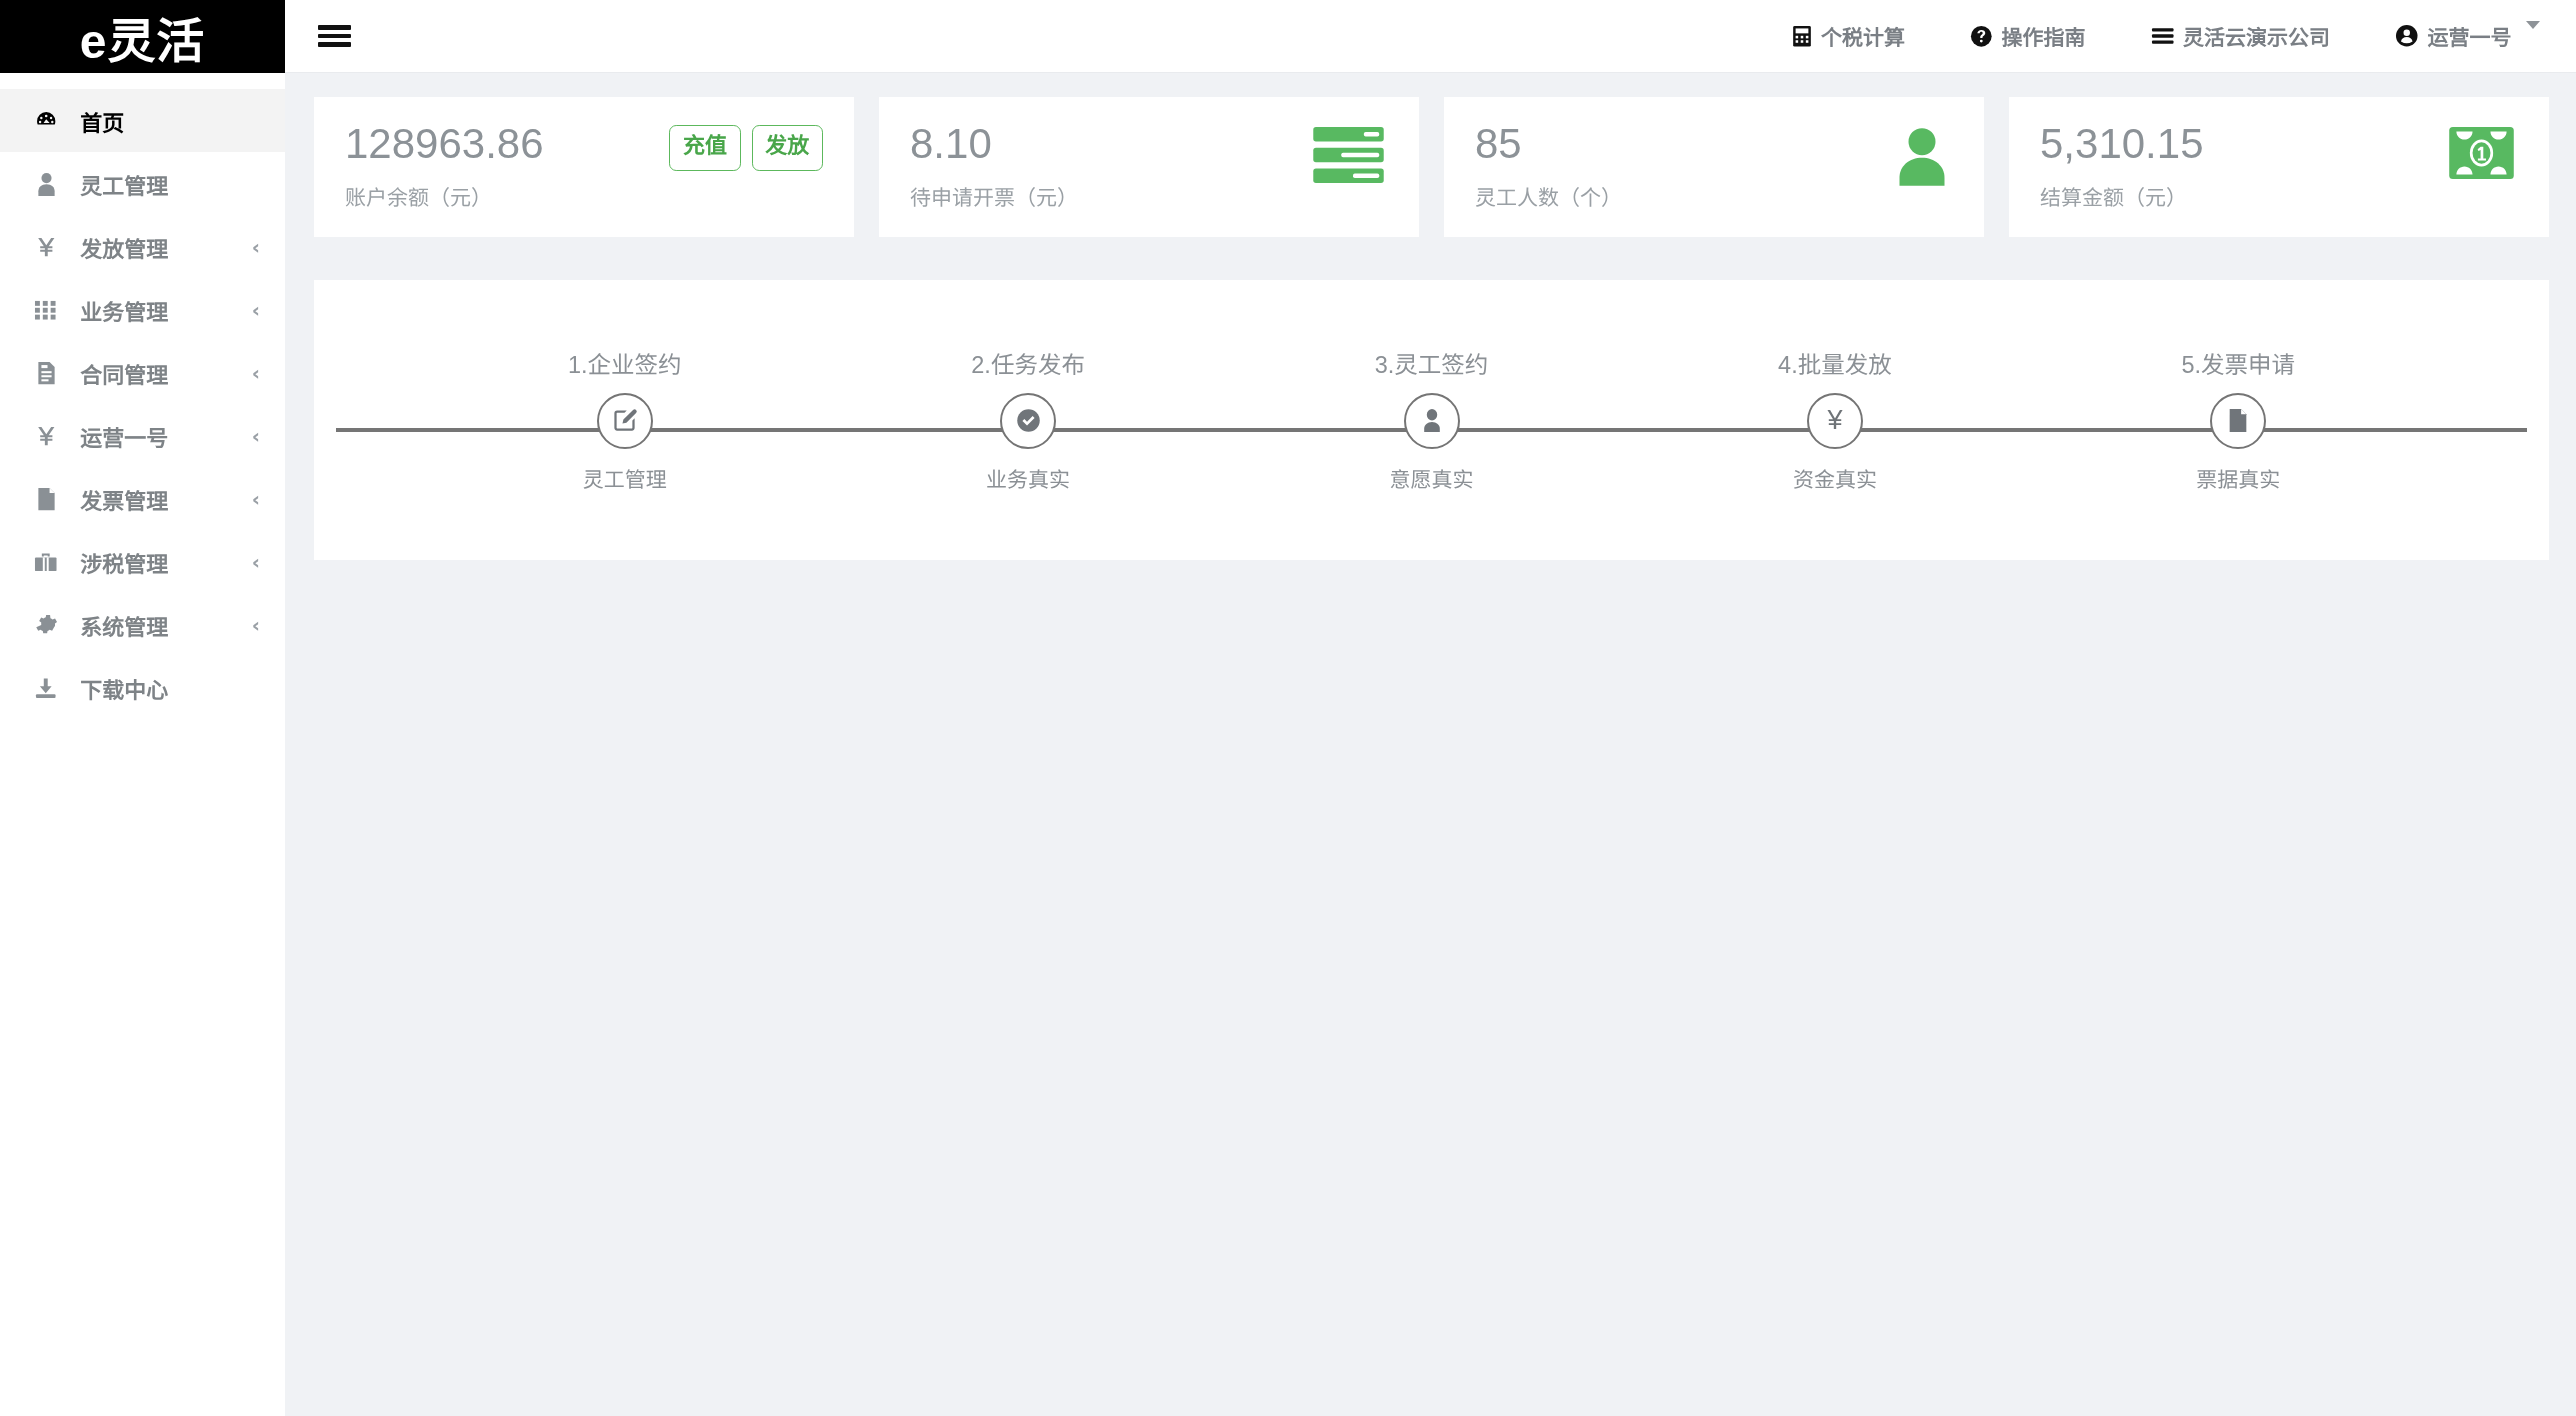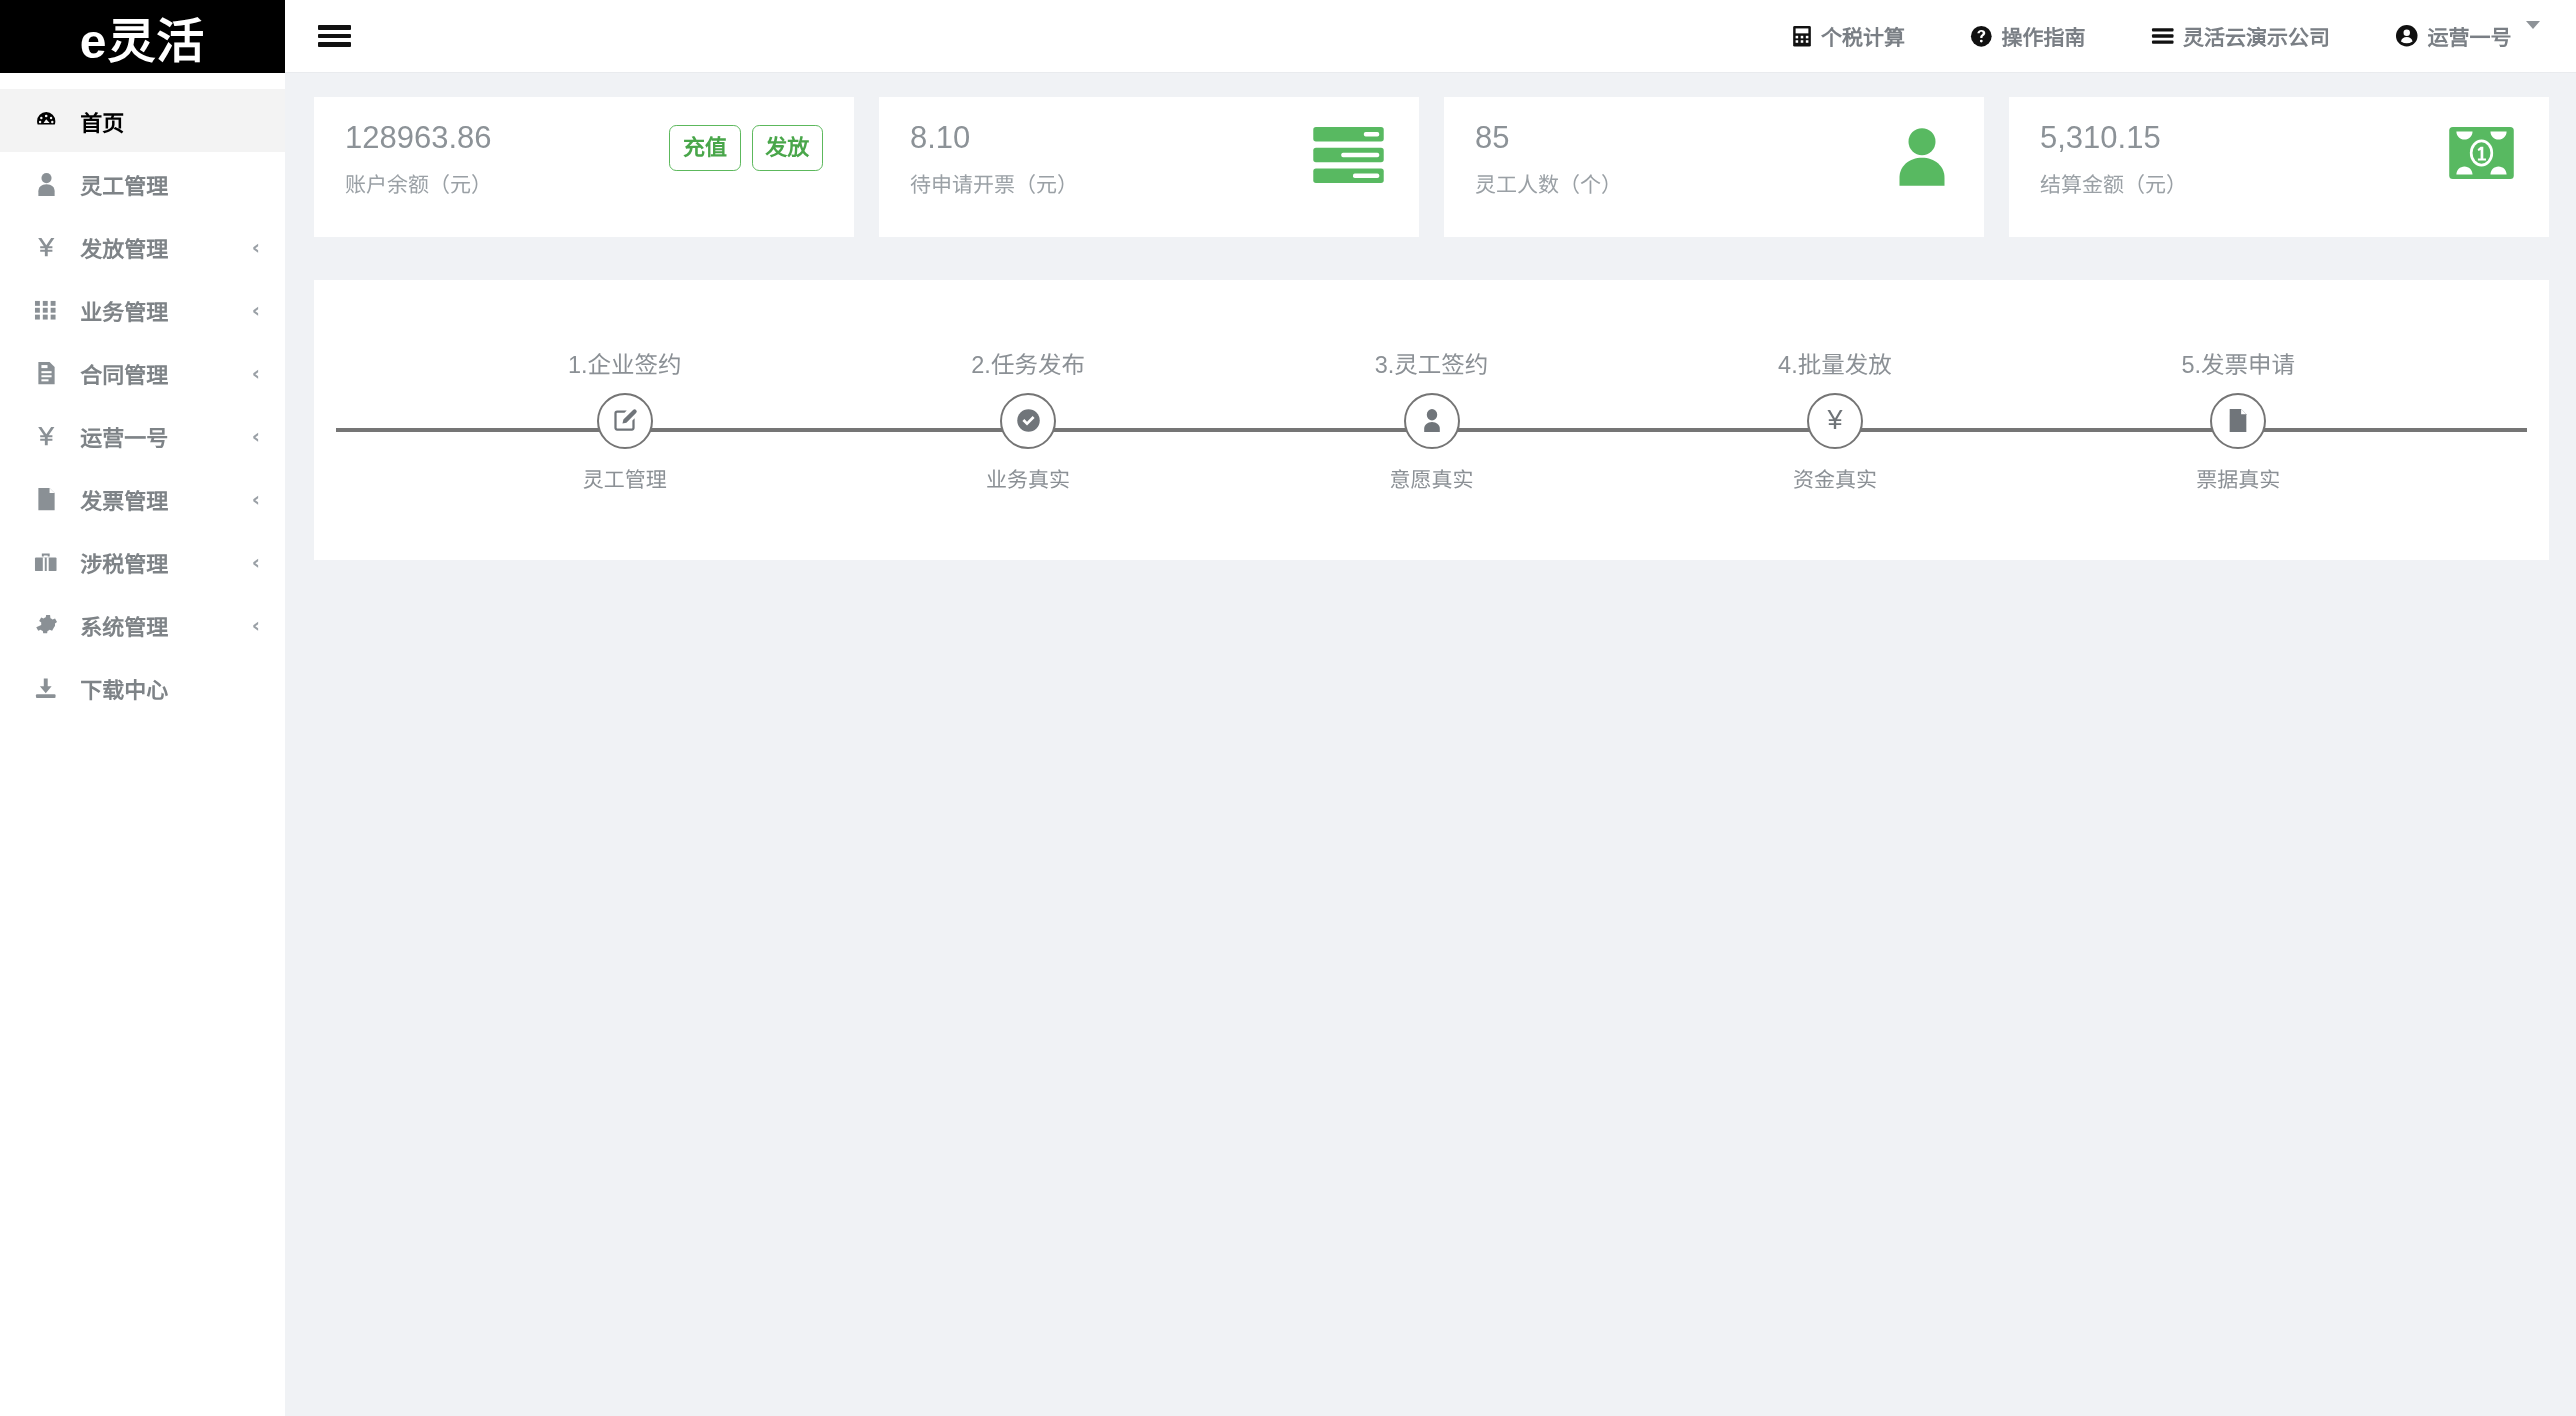--- a/index.html
+++ b/index.html
@@ -131,21 +131,21 @@
     background: #ffffff;
     height: 140px;
     padding: 23.5px 31px 0 31px;
     display: flex;
     align-items: flex-start;
     justify-content: space-between;
     min-width: 0;
   }
   .card-text { display: flex; flex-direction: column; }
   .card-value {
-    font-size: 31px;
+    font-size: 42px;
     color: #8c9297;
     line-height: 1.15;
     margin-bottom: 12.7px;
     white-space: nowrap;
   }
   .card-label {
     font-size: 21px;
     color: #9aa0a5;
     white-space: nowrap;
   }
@@ -153,21 +153,21 @@
   .pill-btn {
     border: 1.8px solid #5cb85c;
     color: #49a64a;
     background: #ffffff;
     border-radius: 7.2px;
     font-size: 22px;
     font-weight: bold;
     padding: 11px 12.7px;
     cursor: pointer;
     line-height: 1;
-    font-family: Liberation Sans, sans-serif;
+    font-family: Liberation Mono, monospace;
   }
   .card-icon { margin-top: 7.2px; margin-right: 3.6px; }
   .card-icon svg { display: block; fill: #58b961; }
 
   
   .flow-panel {
     margin-top: 43px;
     background: #ffffff;
     height: 280px;
     position: relative;

